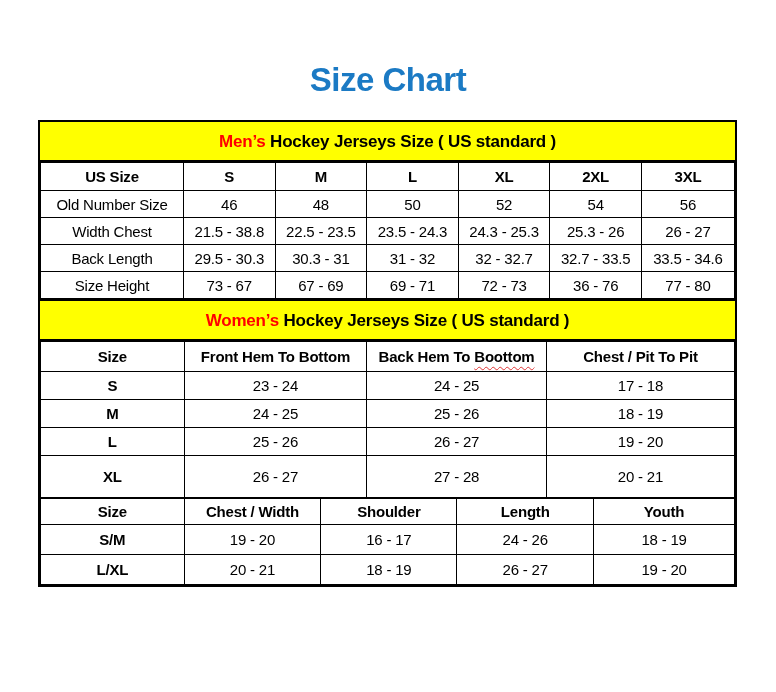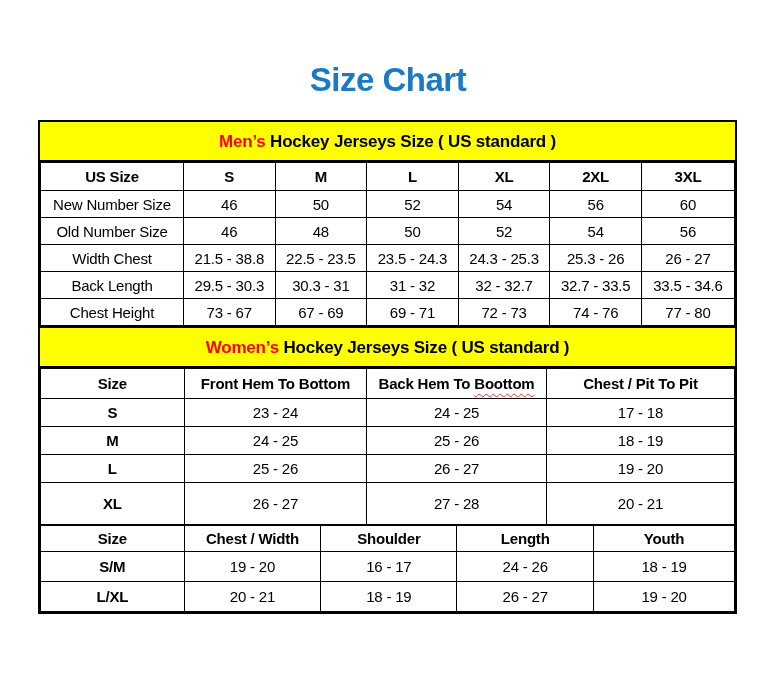--- a/index.html
+++ b/index.html
@@ -97,29 +97,20 @@
             <th style="height: 28px;">S</th>
             <th style="height: 28px;">M</th>
             <th style="height: 28px;">L</th>
             <th style="height: 28px;">XL</th>
             <th style="height: 28px;">2XL</th>
             <th style="height: 28px;">3XL</th>
           </tr>
         </thead>
         <tbody>
           <tr>
-            <td style="height: 27px;">New Number Size</td>
-            <td style="height: 27px;">46</td>
-            <td style="height: 27px;">50</td>
-            <td style="height: 27px;">52</td>
-            <td style="height: 27px;">54</td>
-            <td style="height: 27px;">56</td>
-            <td style="height: 27px;">60</td>
-          </tr>
-          <tr>
             <td style="height: 27px;">Old Number Size</td>
             <td style="height: 27px;">46</td>
             <td style="height: 27px;">48</td>
             <td style="height: 27px;">50</td>
             <td style="height: 27px;">52</td>
             <td style="height: 27px;">54</td>
             <td style="height: 27px;">56</td>
           </tr>
           <tr>
             <td style="height: 27px;">Width Chest</td>
@@ -133,26 +124,26 @@
           <tr>
             <td style="height: 27px;">Back Length</td>
             <td style="height: 27px;">29.5 - 30.3</td>
             <td style="height: 27px;">30.3 - 31</td>
             <td style="height: 27px;">31 - 32</td>
             <td style="height: 27px;">32 - 32.7</td>
             <td style="height: 27px;">32.7 - 33.5</td>
             <td style="height: 27px;">33.5 - 34.6</td>
           </tr>
           <tr>
-            <td style="height: 27px;">Chest Height</td>
+            <td style="height: 27px;">Size Height</td>
             <td style="height: 27px;">73 - 67</td>
             <td style="height: 27px;">67 - 69</td>
             <td style="height: 27px;">69 - 71</td>
             <td style="height: 27px;">72 - 73</td>
-            <td style="height: 27px;">74 - 76</td>
+            <td style="height: 27px;">36 - 76</td>
             <td style="height: 27px;">77 - 80</td>
           </tr>
         </tbody>
       </table>
   </div>
 
   <div class="section">
     <div class="band"><span class="accent">Women’s</span><span> Hockey Jerseys Size ( US standard )</span></div>
     <table class="grid">
         <colgroup>

